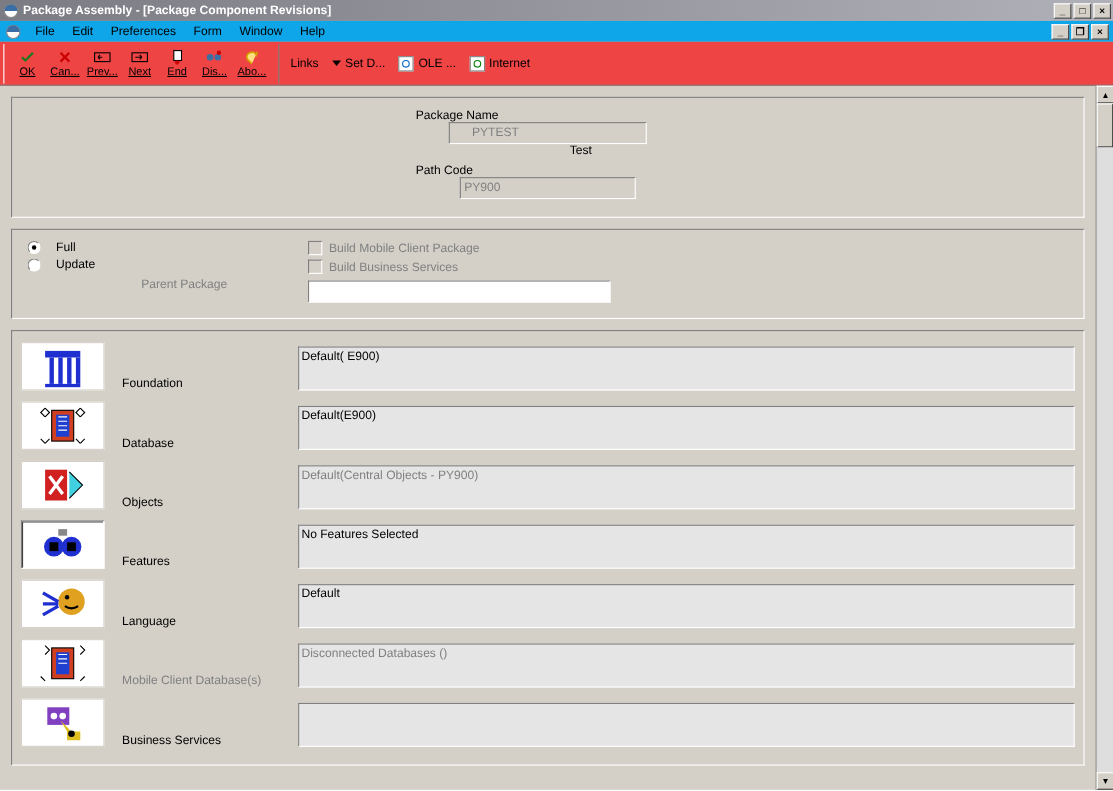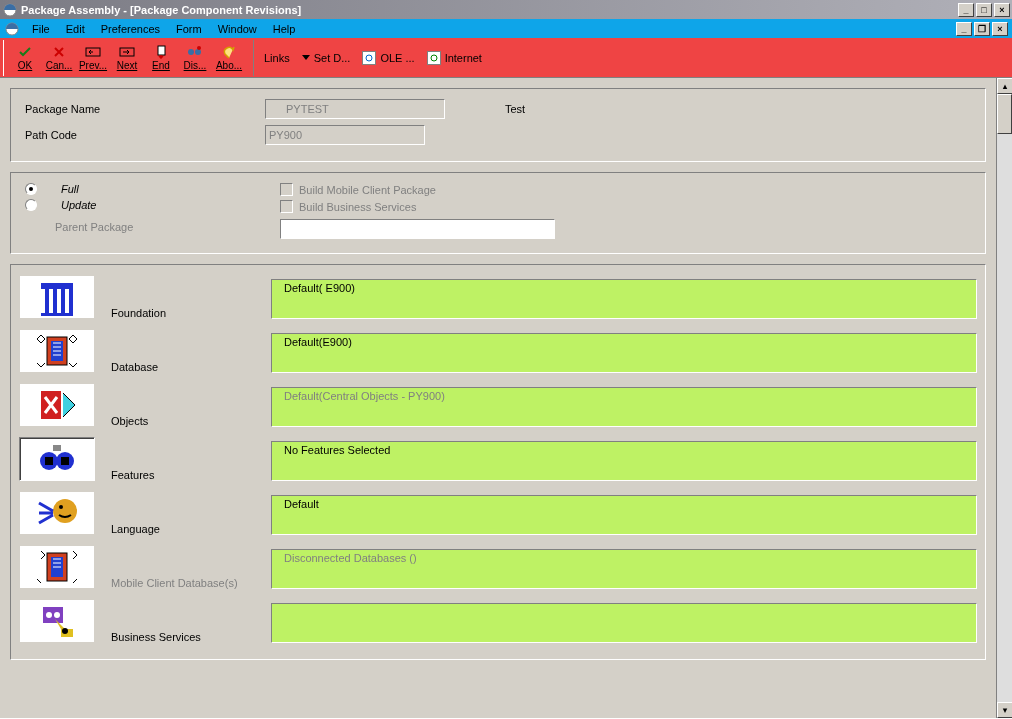--- a/index.html
+++ b/index.html
@@ -87,36 +87,36 @@
 .sb-btn { width:16px; height:16px; background:#d4d0c8; border:1px solid #fff; border-right-color:#404040; border-bottom-color:#404040; display:flex;align-items:center;justify-content:center; font-size:9px;}
 .sb-thumb { height:40px; background:#d4d0c8; border:1px solid #fff; border-right-color:#404040; border-bottom-color:#404040;}
 .panel {
   border: 1px solid #808080;
   border-right-color: #fff;
   border-bottom-color: #fff;
   padding: 10px 14px;
   margin-bottom: 10px;
   background: #d4d0c8;
 }
-.row { display: flex; align-items: center; margin-bottom: 6px; min-height: 20px;}
+.row { display: flex; align-items: center; margin-bottom: 6px; min-height: 20px; flex-direction: column;}
 .label { width: 240px; color: #000; }
 .label.disabled { color: #808080; }
 .txt-input {
   border: 1px solid #808080;
   border-right-color: #fff;
   border-bottom-color: #fff;
   background: #d4d0c8;
   height: 20px;
   padding: 1px 3px;
   color: #808080;
   font-family: inherit;
   font-size: 11px;
 }
 .txt-input.active { background:#fff; color:#000;}
-.radio { display: flex; align-items: center; gap: 24px; margin-bottom: 4px; font-style: italic; }
+.radio { display: flex; align-items: center; gap: 14px; margin-bottom: 4px; }
 .radio-circle { width:12px; height:12px; border-radius:50%; border:1px solid #808080; border-right-color:#fff; border-bottom-color:#fff; background:#fff; display:flex; align-items:center; justify-content:center;}
 .radio-dot { width:4px; height:4px; border-radius:50%; background:#000; }
 .chk { display: flex; align-items: center; gap: 6px; color:#808080;}
 .chk-box { width:13px; height:13px; border:1px solid #808080; border-right-color:#fff; border-bottom-color:#fff; background:#d4d0c8;}
 .options-row { display: flex; }
 .options-left { width: 255px; }
 .comp-panel { border:1px solid #808080; border-right-color:#fff; border-bottom-color:#fff; padding: 8px 8px; }
 .comp-row { display:flex; align-items:flex-end; margin-bottom: 8px; min-height:46px;}
 .comp-icon {
   width: 76px; height: 44px;
@@ -125,23 +125,23 @@
   background:#fff; margin-right: 16px;
 }
 .comp-icon.selected { border:1px solid #808080; border-right-color:#fff; border-bottom-color:#fff; box-shadow: inset 1px 1px 0 #404040; }
 .comp-label { width: 160px; padding-top: 12px;}
 .comp-label.disabled { color:#808080;}
 .comp-value {
   flex: 1;
   border: 1px solid #808080;
   border-right-color:#fff;
   border-bottom-color:#fff;
-  background:#bef264;
+  background:#e5e5e5;
   min-height: 40px;
-  padding: 2px 12px;
+  padding: 2px 2px;
 }
 .comp-value.disabled { color:#808080;}
 .statusbar { height: 20px; border-top:1px solid #fff; display:flex; align-items:center; }
 .arrow-down { display:inline-block; width:0; height:0; border-left:4px solid transparent; border-right:4px solid transparent; border-top:5px solid #000;}
 svg { display:block; }
 </style>
 </head>
 <body>
 
 <div class="titlebar">

